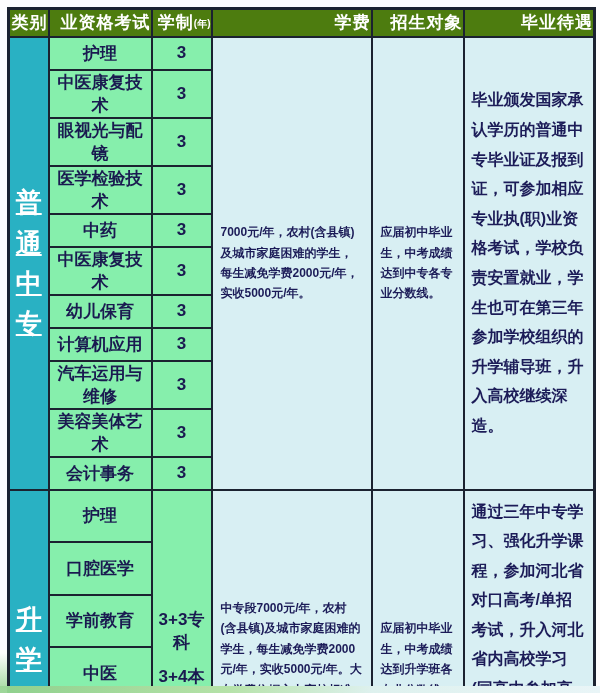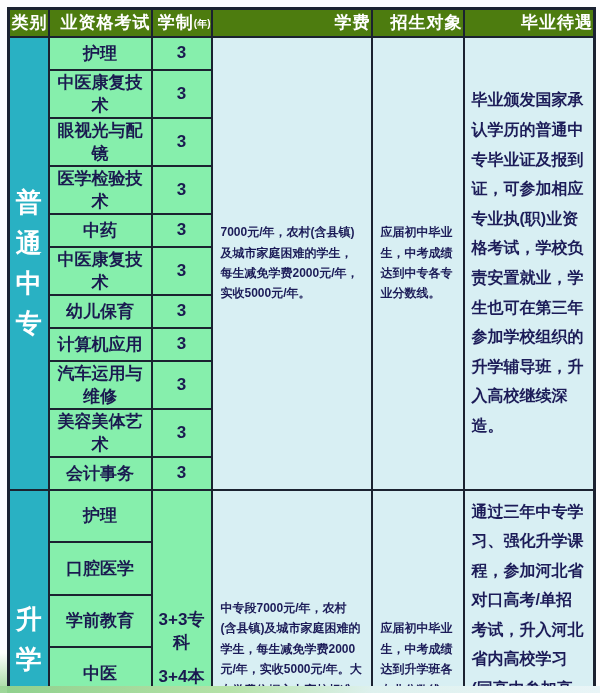--- a/index.html
+++ b/index.html
@@ -52,20 +52,21 @@
     vertical-align: middle;
     font-weight: 700;
   }
   .cat-vert {
     width: 1.15em;
     margin: 0 auto;
     font-size: 26px;
     line-height: 1.55;
     word-break: break-all;
     text-align: center;
+    text-decoration: underline;
   }
 
   td.cell {
     background: #86efac;
     color: #1a1a50;
     text-align: center;
     vertical-align: middle;
     font-weight: 700;
     font-size: 17px;
   }

